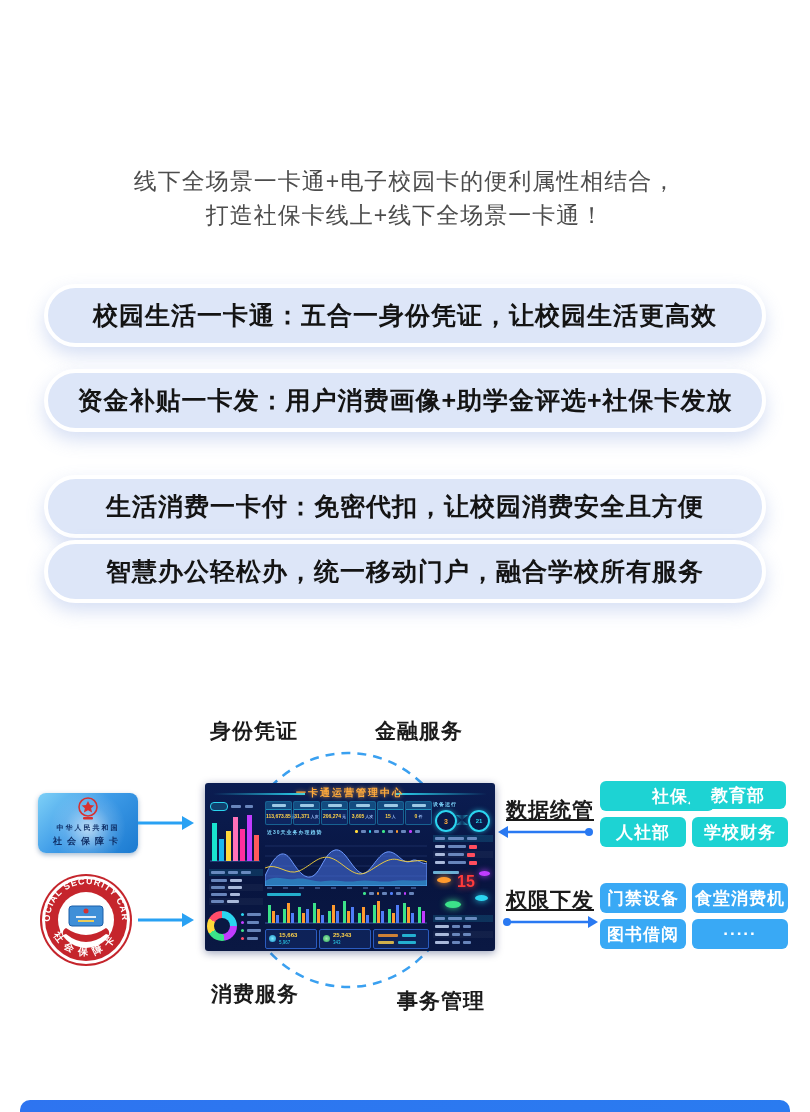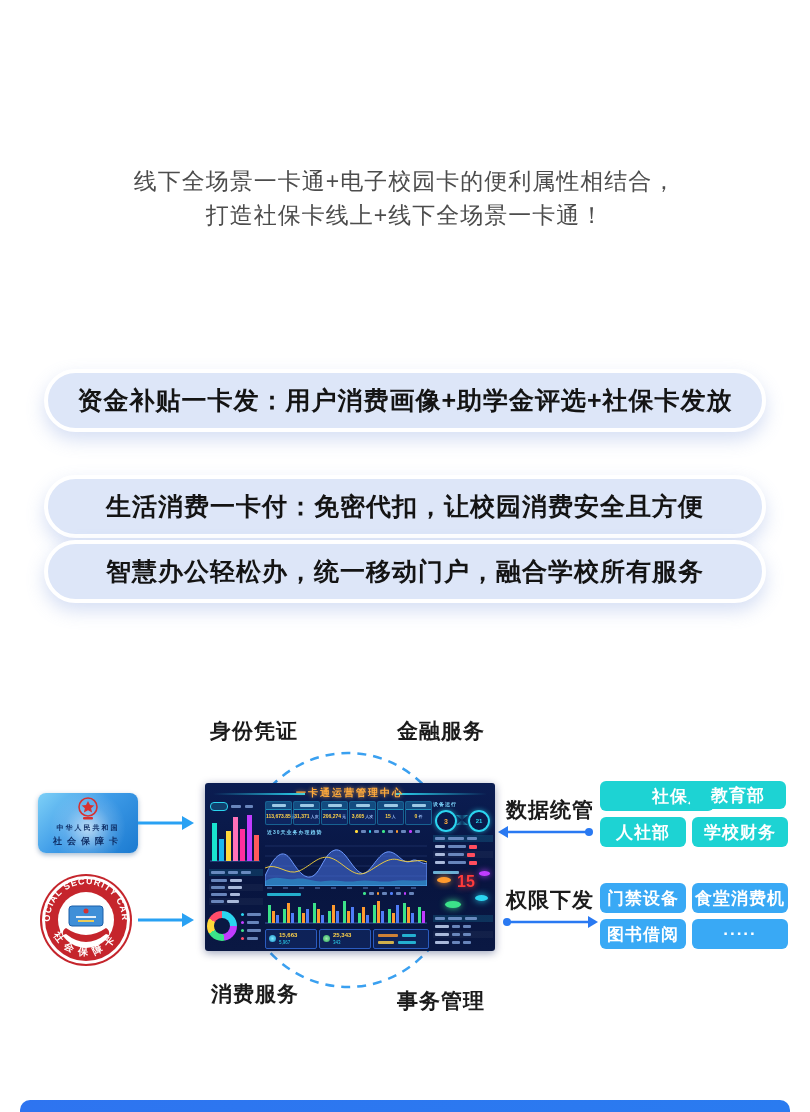--- a/index.html
+++ b/index.html
@@ -11,21 +11,21 @@
               color:#2d6af2;letter-spacing:6px;}
   .subtitle{left:0;right:0;text-align:center;font-size:23px;color:#4c4c4c;font-weight:500;letter-spacing:1px;}
   
   .pill{left:44px;width:714px;height:55px;background:#dde6f8;border:4px solid #ffffff;
         border-radius:36px;box-shadow:0 8px 18px rgba(120,150,220,.30);
         display:flex;align-items:center;justify-content:center;
         font-size:25px;font-weight:700;color:#141414;letter-spacing:1px;}
   
   .dlabel{font-size:21px;font-weight:700;color:#1b1b1b;letter-spacing:1px;white-space:nowrap;}
   
-  .flabel{font-size:21px;font-weight:700;color:#1b1b1b;letter-spacing:1px;}
+  .flabel{font-size:21px;font-weight:700;color:#1b1b1b;letter-spacing:1px;text-decoration:underline;}
   
   .chip{display:flex;align-items:center;justify-content:center;border-radius:6px;
         color:#fff;font-weight:700;font-size:17px;letter-spacing:1px;}
   .chip-teal{background:#1dd3d3;}
   .chip-blue{background:#39a9f5;}
   
   .ssc-card{left:38px;top:793px;width:100px;height:60px;border-radius:8px;
             background:linear-gradient(135deg,#7ed0f7 0%,#3f9ce8 45%,#1b7ad0 100%);
             box-shadow:0 2px 5px rgba(0,60,120,.35);overflow:hidden;}
   .ssc-card::before{content:"";position:absolute;inset:0;
@@ -68,30 +68,31 @@
            background:linear-gradient(90deg,#2e74f0,#2a7bf0);}
 </style>
 </head>
 <body>
 
 <div id="canvas">
 
   <div class="abs subtitle" style="top:166px;">线下全场景一卡通+电子校园卡的便利属性相结合，</div>
   <div class="abs subtitle" style="top:200px;">打造社保卡线上+线下全场景一卡通！</div>
 
+  <div class="abs pill" style="top:284px;">校园生活一卡通：五合一身份凭证，让校园生活更高效</div>
   <div class="abs pill" style="top:369px;">资金补贴一卡发：用户消费画像+助学金评选+社保卡发放</div>
   <div class="abs pill" style="top:475px;">生活消费一卡付：免密代扣，让校园消费安全且方便</div>
   <div class="abs pill" style="top:540px;">智慧办公轻松办，统一移动门户，融合学校所有服务</div>
 
   <svg class="abs" style="left:232px;top:747px;z-index:1;" width="232" height="246">
     <ellipse cx="116" cy="123" rx="110" ry="117" fill="none" stroke="#3aa0f0" stroke-width="2.5" stroke-dasharray="9 7"></ellipse>
   </svg>
 
   <div class="abs dlabel" style="left:210px;top:717px;z-index:4;">身份凭证</div>
-  <div class="abs dlabel" style="left:397px;top:717px;z-index:4;">金融服务</div>
+  <div class="abs dlabel" style="left:375px;top:717px;z-index:4;">金融服务</div>
   <div class="abs dlabel" style="left:211px;top:980px;z-index:4;">消费服务</div>
   <div class="abs dlabel" style="left:397px;top:987px;z-index:4;">事务管理</div>
 
   <div class="abs ssc-card">
     <svg width="26" height="28" style="position:absolute;left:37px;top:3px;">
       <circle cx="13" cy="11" r="9" fill="none" stroke="#d63131" stroke-width="1.6"></circle>
       <path d="M13,5 l2,4 4.3,.4 -3.2,2.9 1,4.2 -4.1,-2.2 -4.1,2.2 1,-4.2 -3.2,-2.9 4.3,-.4 Z" fill="#d63131"></path>
       <rect x="8" y="21" width="10" height="2.5" rx="1" fill="#d63131"></rect>
     </svg>
     <div class="ssc-country">中华人民共和国</div>

